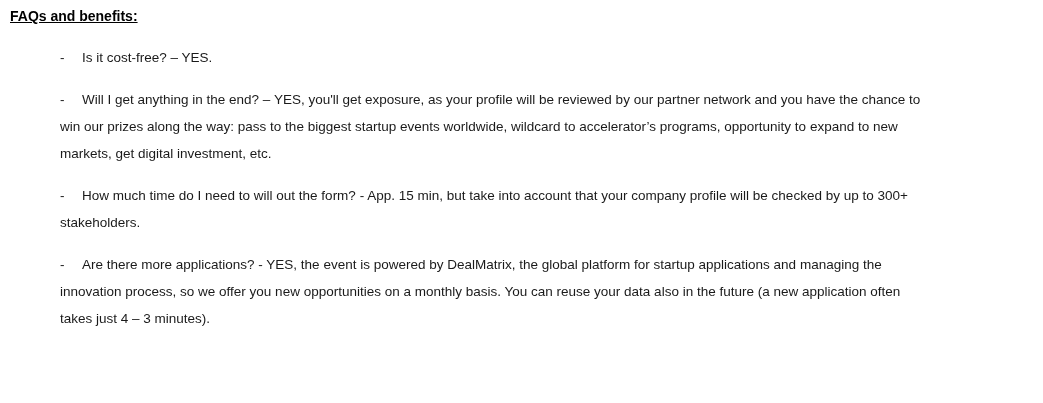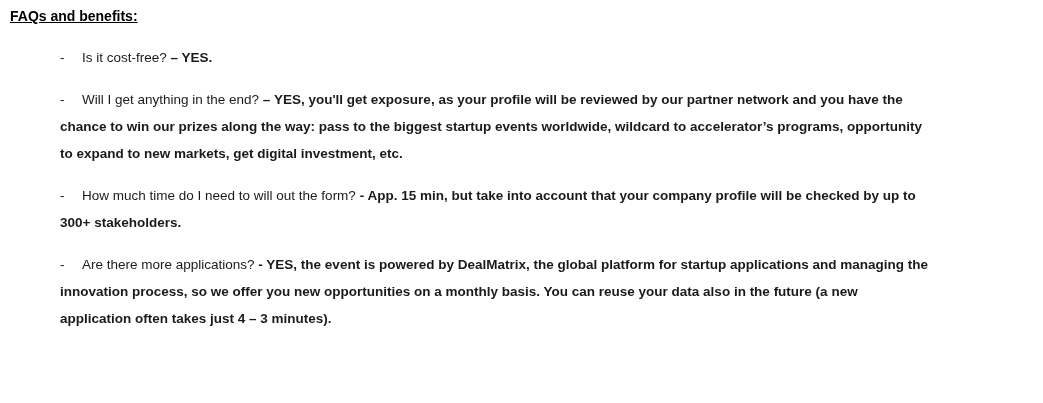--- a/index.html
+++ b/index.html
@@ -36,21 +36,21 @@
     margin: 0 0 15px 0;
   }
   .dash {
     display: inline-block;
     width: 22px;
   }
   .q {
     font-weight: normal;
   }
   .a {
-    font-weight: bold;
+    font-weight: normal;
   }
 </style>
 </head>
 <body>
 
 <main class="doc" style="color: rgb(26, 26, 26); background: rgb(255, 255, 255);">
   <h1 class="doc-heading">FAQs and benefits:</h1>
   <ul class="faq-list" id="faq-list">
   <li><span class="dash">-</span><span class="q">Is it cost-free?</span><span class="a"> – YES.</span></li>
 

